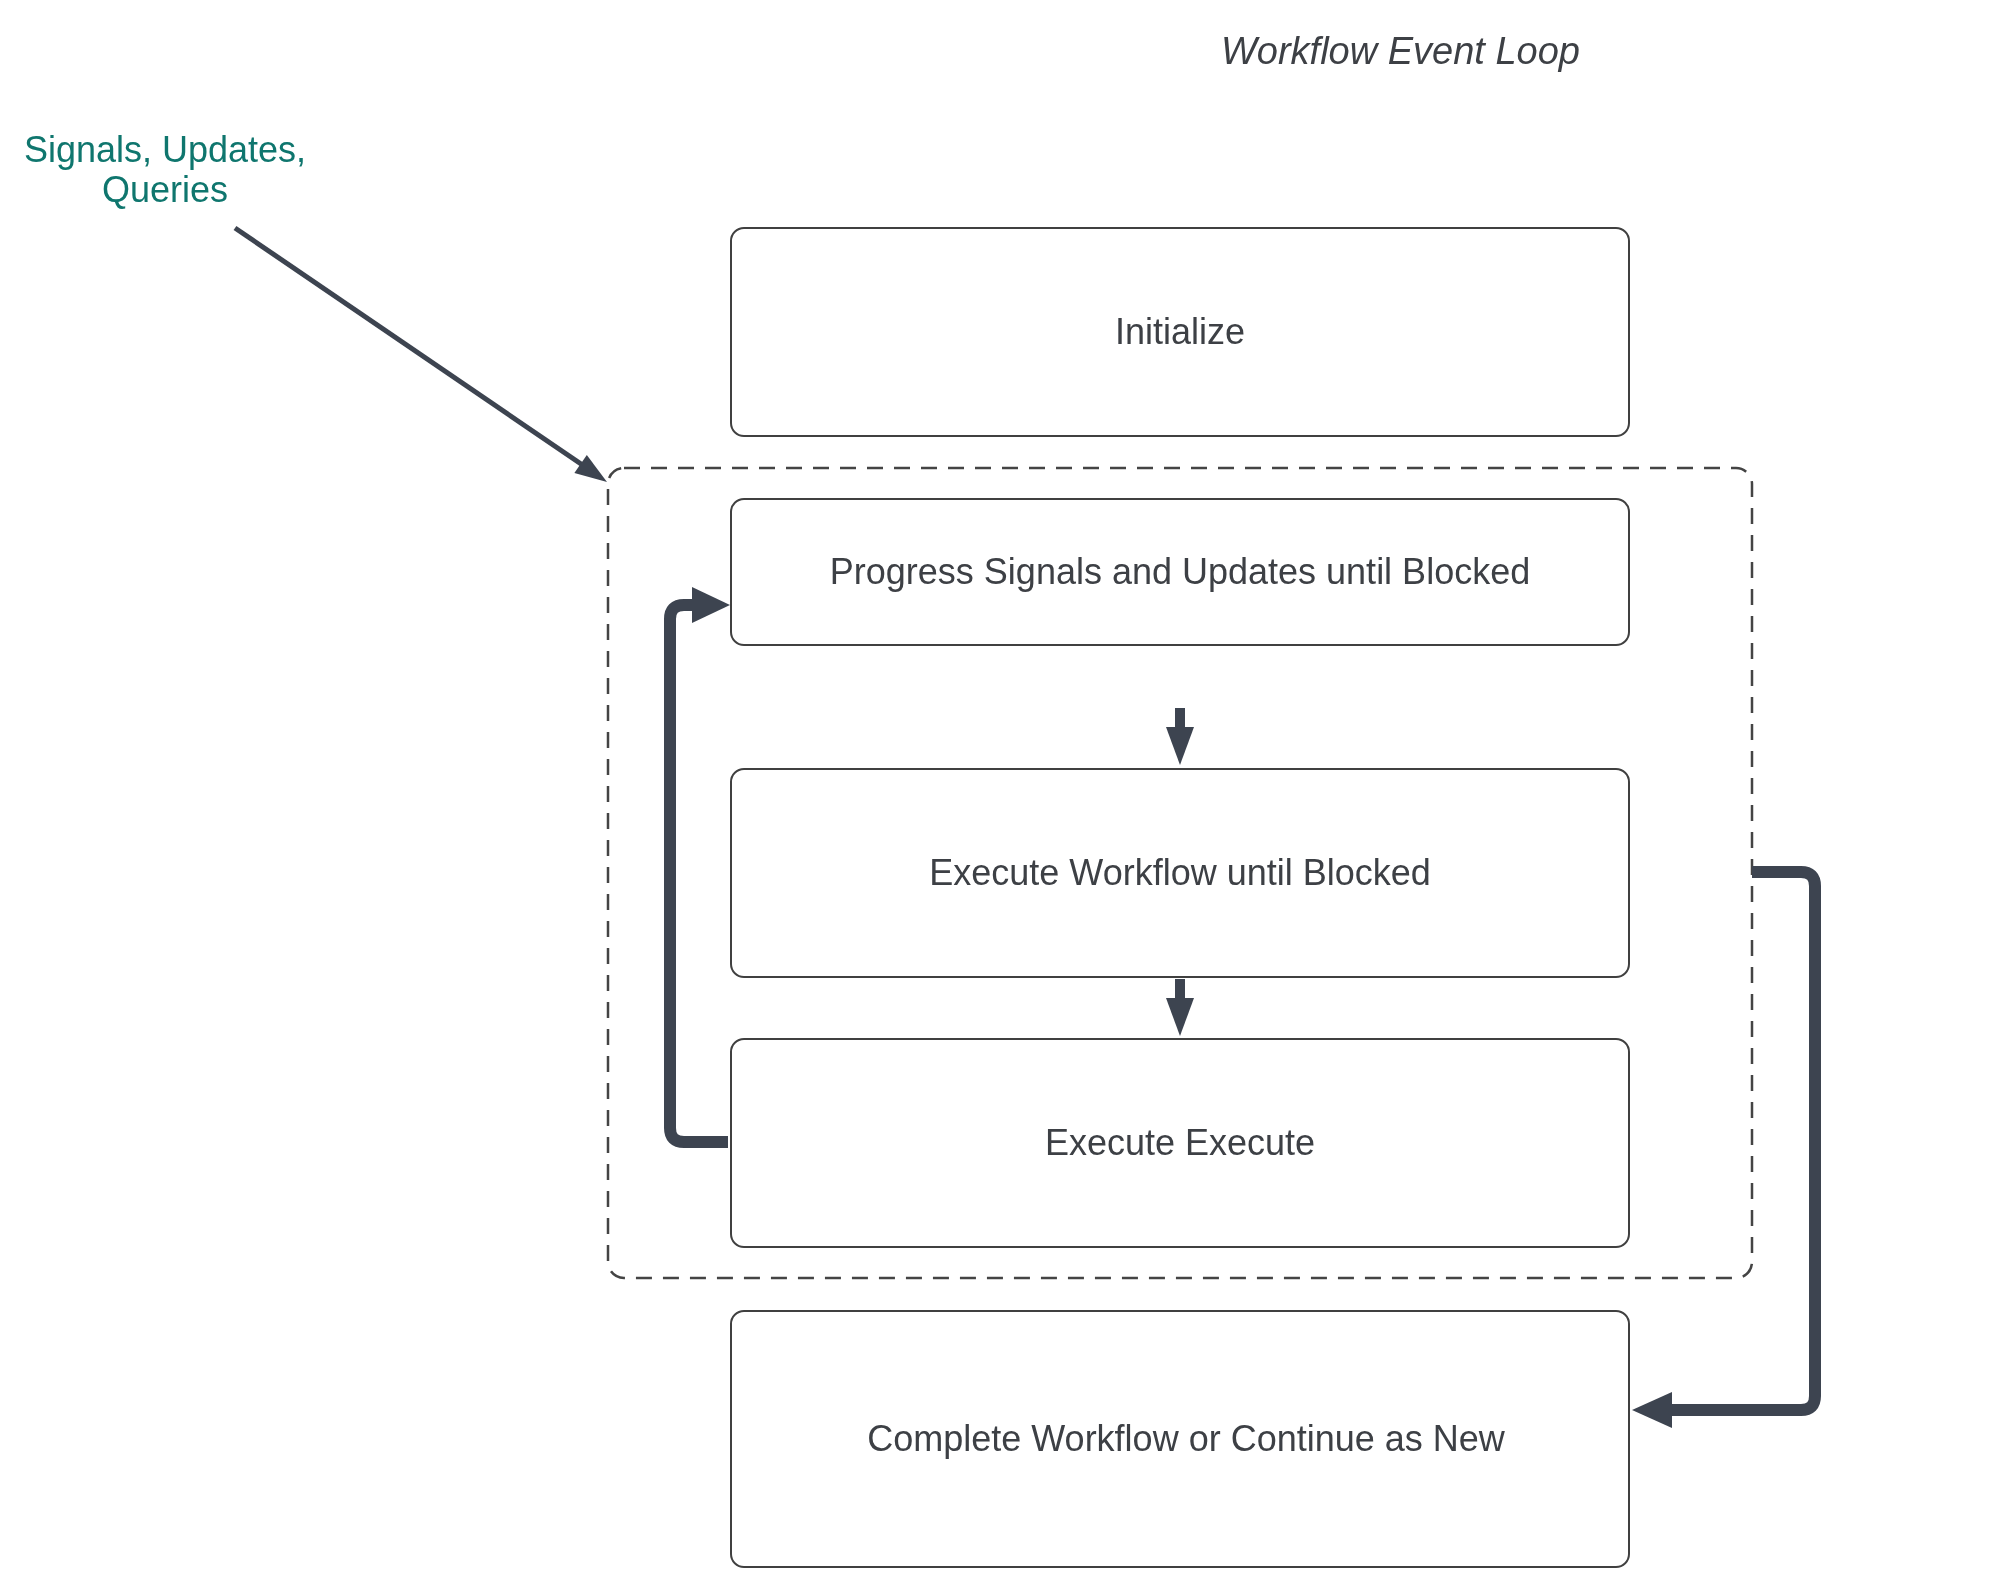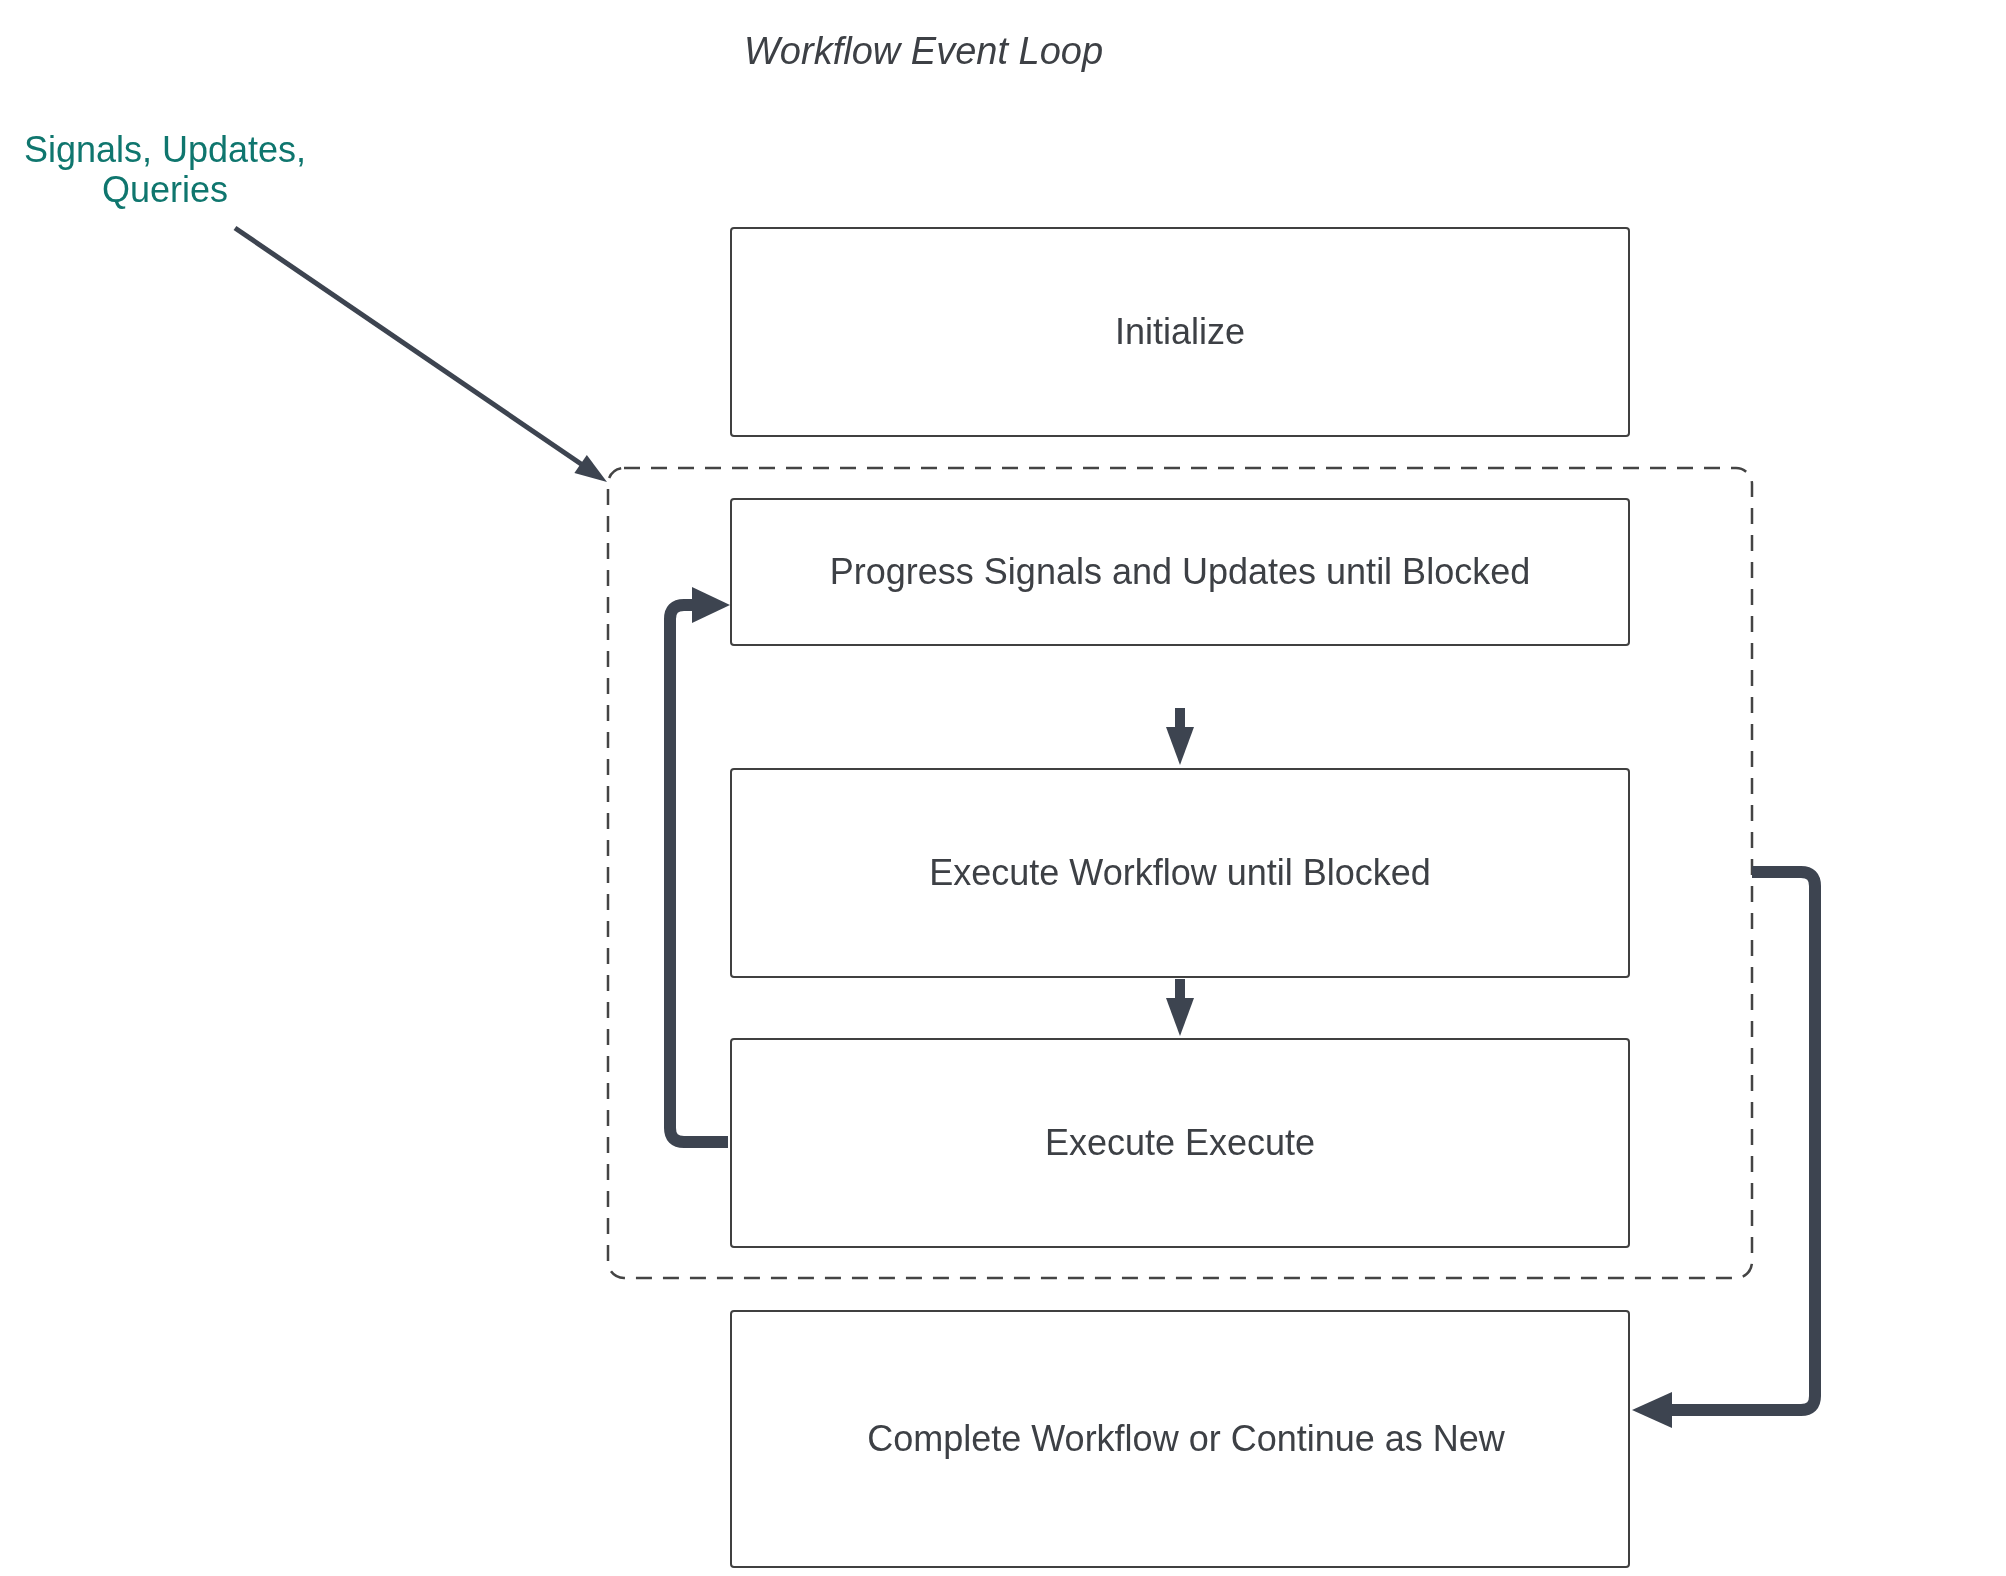--- a/index.html
+++ b/index.html
@@ -18,24 +18,24 @@
   }
   .connector-layer {
     position: absolute;
     left: 0;
     top: 0;
     width: 2006px;
     height: 1576px;
   }
   .diagram-title {
     position: absolute;
-    left: 744px;
+    left: 780px;
     top: 28px;
     width: 800px;
-    text-align: left;
+    text-align: right;
     font-size: 38px;
     line-height: 46px;
     font-style: italic;
     color: #3d4045;
   }
   .external-label {
     position: absolute;
     left: 10px;
     top: 130px;
     width: 310px;
@@ -44,21 +44,21 @@
     line-height: 40px;
     white-space: pre-line;
     color: #0f766e;
   }
   .node {
     position: absolute;
     left: 730px;
     width: 900px;
     box-sizing: border-box;
     border: 2px solid #404040;
-    border-radius: 4px;
+    border-radius: 14px;
     background: #ffffff;
     display: flex;
     align-items: center;
     justify-content: center;
     text-align: center;
     font-size: 36px;
     line-height: 42px;
     color: #3d4045;
   }
   .node-initialize        { top: 227px;  height: 210px; }

